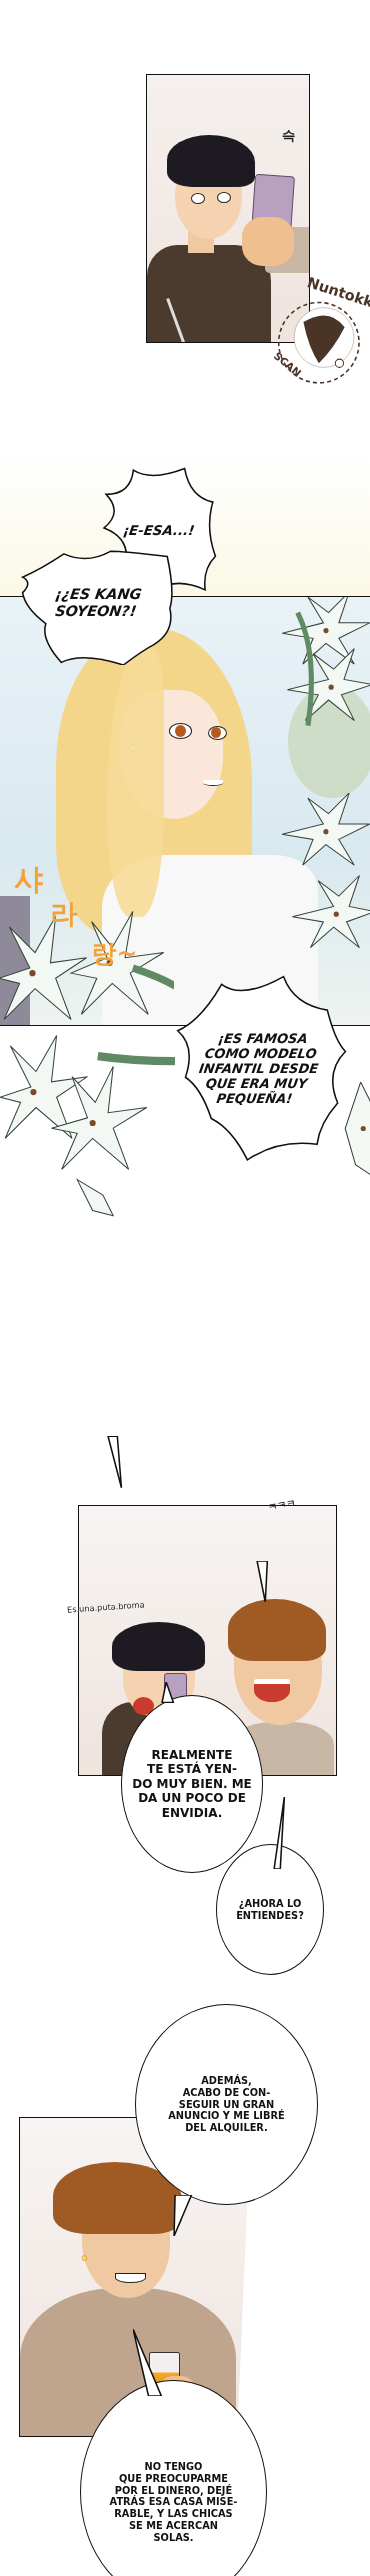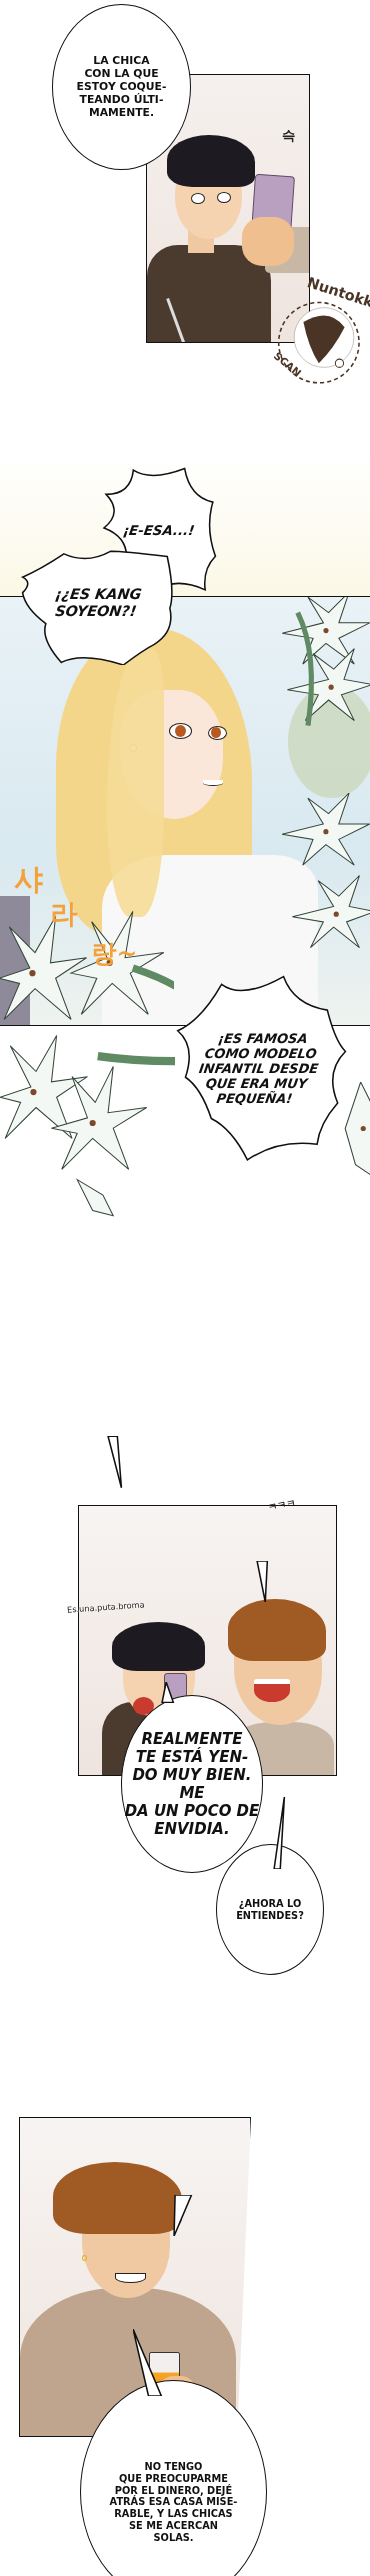--- a/index.html
+++ b/index.html
@@ -57,27 +57,20 @@
     <div class="figure" style="left:70px; top:117px; width:14.4px; height:11.3px; background:#fff; border:1px solid #222; border-radius:50%;"></div>
 
     <div class="figure" style="left:118px; top:152px; width:52px; height:46px; background:#c9b7a6; border-radius:40% 0 0 10%;"></div>
     <div class="figure" style="left:106px; top:100px; width:40px; height:59px; background:#b9a0c0; border:1px solid #5d4a64; border-radius:4.1px; transform:rotate(4deg);"></div>
     <div class="figure" style="left:95px; top:142px; width:52px; height:49px; background:#f0bf8f; border-radius:40%;"></div>
 
     <div class="figure" style="left:28px; top:222px; width:2.6px; height:52px; background:#ddd; transform:rotate(-20deg);"></div>
     <div class="sfx" style="left:135px; top:52px; font-size:13.4px; color:#222;">슥</div>
   </div>
 
-  <div class="bubble" style="left:52px; top:4.1px; width:139px; height:166px;">
-    <span class="txt" style="font-size:10.8px;">LA CHICA
-CON LA QUE
-ESTOY COQUE-
-TEANDO ÚLTI-
-MAMENTE.</span>
-  </div>
 
   <div class="stamp" style="left:262px; top:286px; width:106px; height:103px;">
     <svg width="106" height="103" viewBox="0 0 205 200">
       <circle cx="110" cy="110" r="78" fill="none" stroke="#4a3426" stroke-width="3" stroke-dasharray="8 6"></circle>
       <circle cx="120" cy="100" r="58" fill="#fff" stroke="#9a8a80" stroke-width="1"></circle>
       <path d="M80 70 Q130 40 160 80 Q140 120 110 150 Q90 120 80 70 Z" fill="#4a3426"></path>
       <circle cx="150" cy="150" r="8" fill="#fff" stroke="#4a3426" stroke-width="2"></circle>
     </svg>
     <span style="position:absolute; left:44px; top:-1px; font-family:'DejaVu Sans',sans-serif; font-weight:bold; font-size:14.4px; color:#4a3426; transform:rotate(18deg);">Nuntokki</span>
     <span style="position:absolute; left:10.3px; top:72px; font-family:'DejaVu Sans',sans-serif; font-weight:bold; font-size:10.3px; color:#4a3426; transform:rotate(40deg);">SCAN</span>
@@ -220,21 +213,21 @@
   </div>
 
   <div class="watermark-small" style="left:67px; top:1602px; font-size:8.2px;">Es.una.puta.broma</div>
 
   <div class="sfx" style="left:268px; top:1499px; font-size:9.3px; color:#222; z-index:7; transform:rotate(-10deg);">ㅋㅋㅋ</div>
   <svg class="tail" style="left:256px; top:1561px;" width="15.5" height="41" viewBox="0 0 30 80">
     <path d="M2 0 L18 80 L22 0 Z" fill="#fff" stroke="#111" stroke-width="3"></path>
   </svg>
 
   <div class="bubble" style="left:121px; top:1695px; width:142px; height:178px;">
-    <span class="txt" style="font-size:15px;font-style:italic;">REALMENTE
+    <span class="txt" style="font-size:12px;">REALMENTE
 TE ESTÁ YEN-
 DO MUY BIEN. ME
 DA UN POCO DE
 ENVIDIA.</span>
   </div>
   <svg class="tail" style="left:161px; top:1682px;" width="15.5" height="20.6" viewBox="0 0 30 40">
     <path d="M2 40 L10 0 L24 40 Z" fill="#fff" stroke="#111" stroke-width="3"></path>
   </svg>
 
   <div class="bubble" style="left:216px; top:1844px; width:108px; height:131px;">
@@ -248,20 +241,27 @@
   <div class="panel" style="left:19px; top:2117px; width:232px; height:320px; background:linear-gradient(180deg,#f7f4f3 0%,#efe4de 100%); clip-path:polygon(0 0,100% 0,94% 100%,0 100%);">
     <div class="figure" style="left:0; top:170px; width:216px; height:155px; background:#bfa58e; border-radius:45% 45% 0 0;"></div>
     <div class="figure" style="left:62px; top:72px; width:88px; height:108px; background:#f0c9a3; border-radius:40% 45% 50% 55%;"></div>
     <div class="figure" style="left:33px; top:44px; width:129px; height:72px; background:#a05a24; border-radius:55% 60% 25% 30%;"></div>
     <div class="figure" style="left:95px; top:155px; width:31px; height:10.3px; background:#fff; border:1px solid #222; border-radius:0 0 60% 60%;"></div>
     <div class="figure" style="left:62px; top:137px; width:5.2px; height:6.2px; border:1.5px solid #e0b21b; border-radius:50%;"></div>
     <div class="figure" style="left:129px; top:234px; width:31px; height:57px; background:linear-gradient(180deg,#f2efee 0%,#f2efee 35%,#f5a623 36%,#e88a1a 100%); border:1px solid #333; border-radius:2.1px;"></div>
     <div class="figure" style="left:139px; top:258px; width:36px; height:33px; background:#f0bf8f; border-radius:40%;"></div>
   </div>
 
+  <div class="bubble" style="left:135px; top:2004px; width:183px; height:201px;">
+    <span class="txt" style="font-size:9.8px;">ADEMÁS,
+ACABO DE CON-
+SEGUIR UN GRAN
+ANUNCIO Y ME LIBRÉ
+DEL ALQUILER.</span>
+  </div>
   <svg class="tail" style="left:173px; top:2195px;" width="20.6" height="41" viewBox="0 0 40 80">
     <path d="M4 0 L2 80 L36 0 Z" fill="#fff" stroke="#111" stroke-width="3"></path>
   </svg>
 
   <div class="bubble" style="left:80px; top:2380px; width:187px; height:224px;">
     <span class="txt" style="font-size:9.8px; margin-top:20.6px;">NO TENGO
 QUE PREOCUPARME
 POR EL DINERO, DEJÉ
 ATRÁS ESA CASA MISE-
 RABLE, Y LAS CHICAS

